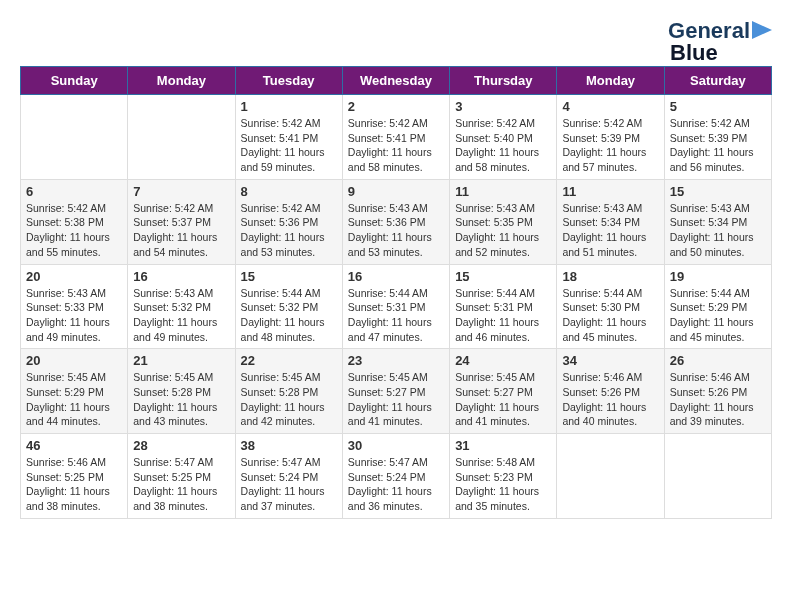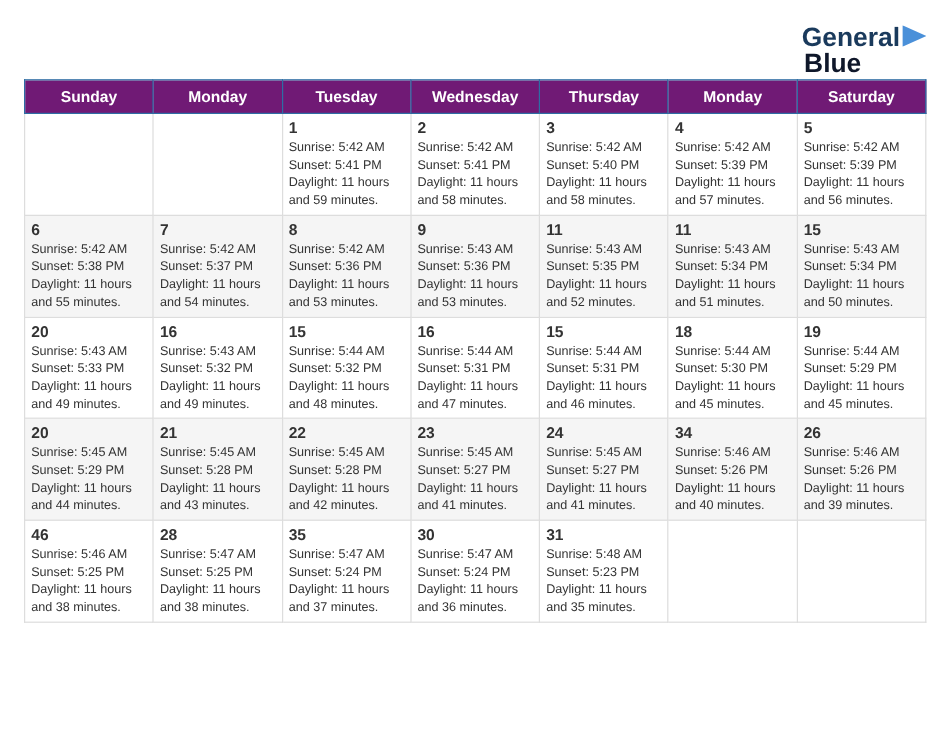--- a/index.html
+++ b/index.html
@@ -245,21 +245,21 @@
         <tr>
           <td>
             <span class="day-number">46</span>
             <div class="day-info">Sunrise: 5:46 AM<br>Sunset: 5:25 PM<br>Daylight: 11 hours and 38 minutes.</div>
           </td>
           <td>
             <span class="day-number">28</span>
             <div class="day-info">Sunrise: 5:47 AM<br>Sunset: 5:25 PM<br>Daylight: 11 hours and 38 minutes.</div>
           </td>
           <td>
-            <span class="day-number">35</span>
+            <span class="day-number">38</span>
             <div class="day-info">Sunrise: 5:47 AM<br>Sunset: 5:24 PM<br>Daylight: 11 hours and 37 minutes.</div>
           </td>
           <td>
             <span class="day-number">30</span>
             <div class="day-info">Sunrise: 5:47 AM<br>Sunset: 5:24 PM<br>Daylight: 11 hours and 36 minutes.</div>
           </td>
           <td>
             <span class="day-number">31</span>
             <div class="day-info">Sunrise: 5:48 AM<br>Sunset: 5:23 PM<br>Daylight: 11 hours and 35 minutes.</div>
           </td>

